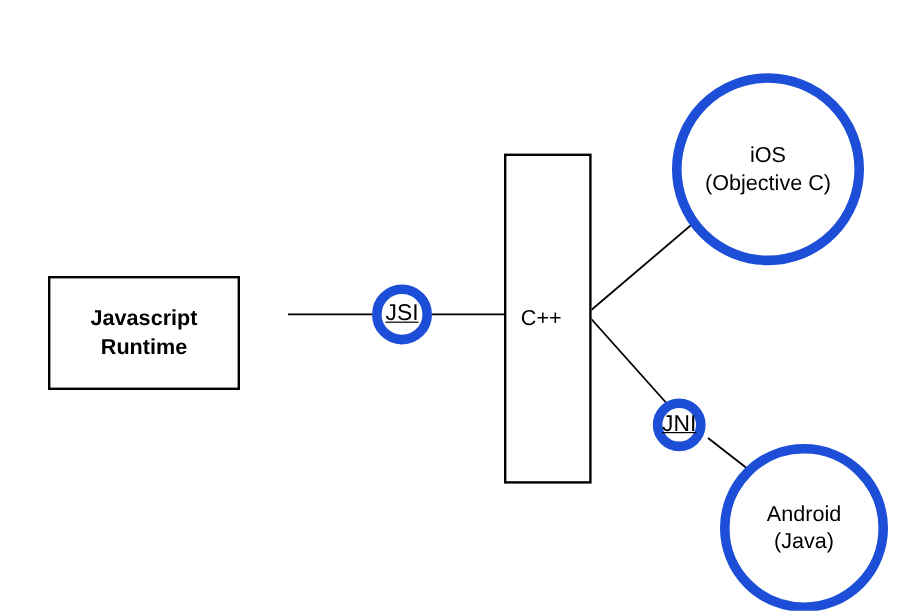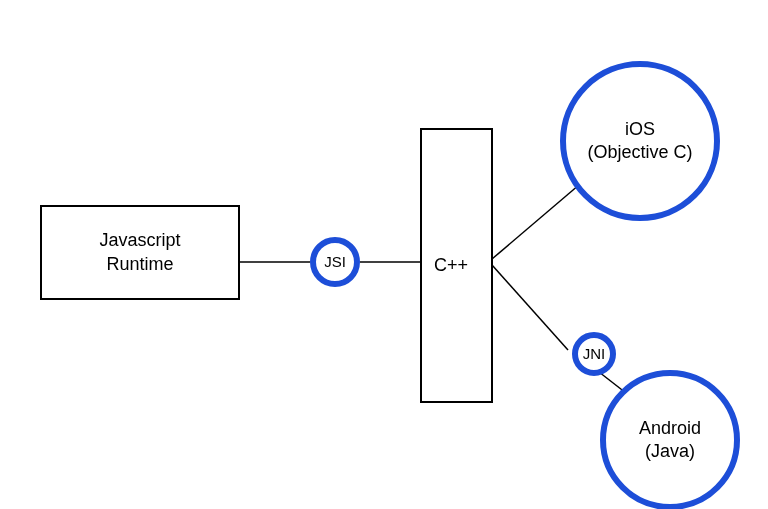--- a/index.html
+++ b/index.html
@@ -16,36 +16,37 @@
       border: 2px solid #000;
       display: flex;
       align-items: center;
       justify-content: center;
       text-align: center;
       background: #fff;
       z-index: 2;
     }
     .node-circle {
       position: absolute;
-      border: 6px solid #1d4ed8;
+      border: 8px solid #1d4ed8;
       border-radius: 50%;
       display: flex;
       align-items: center;
       justify-content: center;
       text-align: center;
       background: #fff;
       z-index: 3;
     }
     .label {
       font-size: 18px;
       line-height: 1.3;
       white-space: pre-line;
     }
     .label-small {
-      font-size: 15px;
+      font-size: 19px;
+      text-decoration: underline;
     }
     svg.lines {
       position: absolute;
       top: 0; left: 0;
       width: 768px;
       height: 509px;
       z-index: 1;
     }
     line { stroke: #000; stroke-width: 1.5; }
   </style>
@@ -53,38 +54,38 @@
 <body>
 
 <svg class="lines">
   <line x1="240" y1="262" x2="310" y2="262"></line>
   <line x1="360" y1="262" x2="420" y2="262"></line>
   <line x1="492" y1="259" x2="620" y2="150"></line>
   <line x1="492" y1="265" x2="568" y2="350"></line>
   <line x1="590" y1="365" x2="635" y2="400"></line>
 </svg>
 
-<div class="node-rect" style="left:40px; top:205px; width:200px; height:95px;">
+<div class="node-rect" style="left:40px; top:230px; width:160px; height:95px;font-weight:bold;">
   <span class="label">Javascript
 Runtime</span>
 </div>
 
 <div class="node-circle" style="left:310px; top:237px; width:50px; height:50px;">
   <span class="label label-small">JSI</span>
 </div>
 
 <div class="node-rect" style="left:420px; top:128px; width:73px; height:275px; justify-content:flex-start; padding-left:12px;">
   <span class="label">C++</span>
 </div>
 
 <div class="node-circle" style="left:560px; top:61px; width:160px; height:160px;">
   <span class="label">iOS
 (Objective C)</span>
 </div>
 
-<div class="node-circle" style="left:572px; top:332px; width:44px; height:44px;">
+<div class="node-circle" style="left:544px; top:332px; width:44px; height:44px;">
   <span class="label label-small">JNI</span>
 </div>
 
 <div class="node-circle" style="left:600px; top:370px; width:140px; height:140px;">
   <span class="label">Android
 (Java)</span>
 </div>
 
 </body></html>

